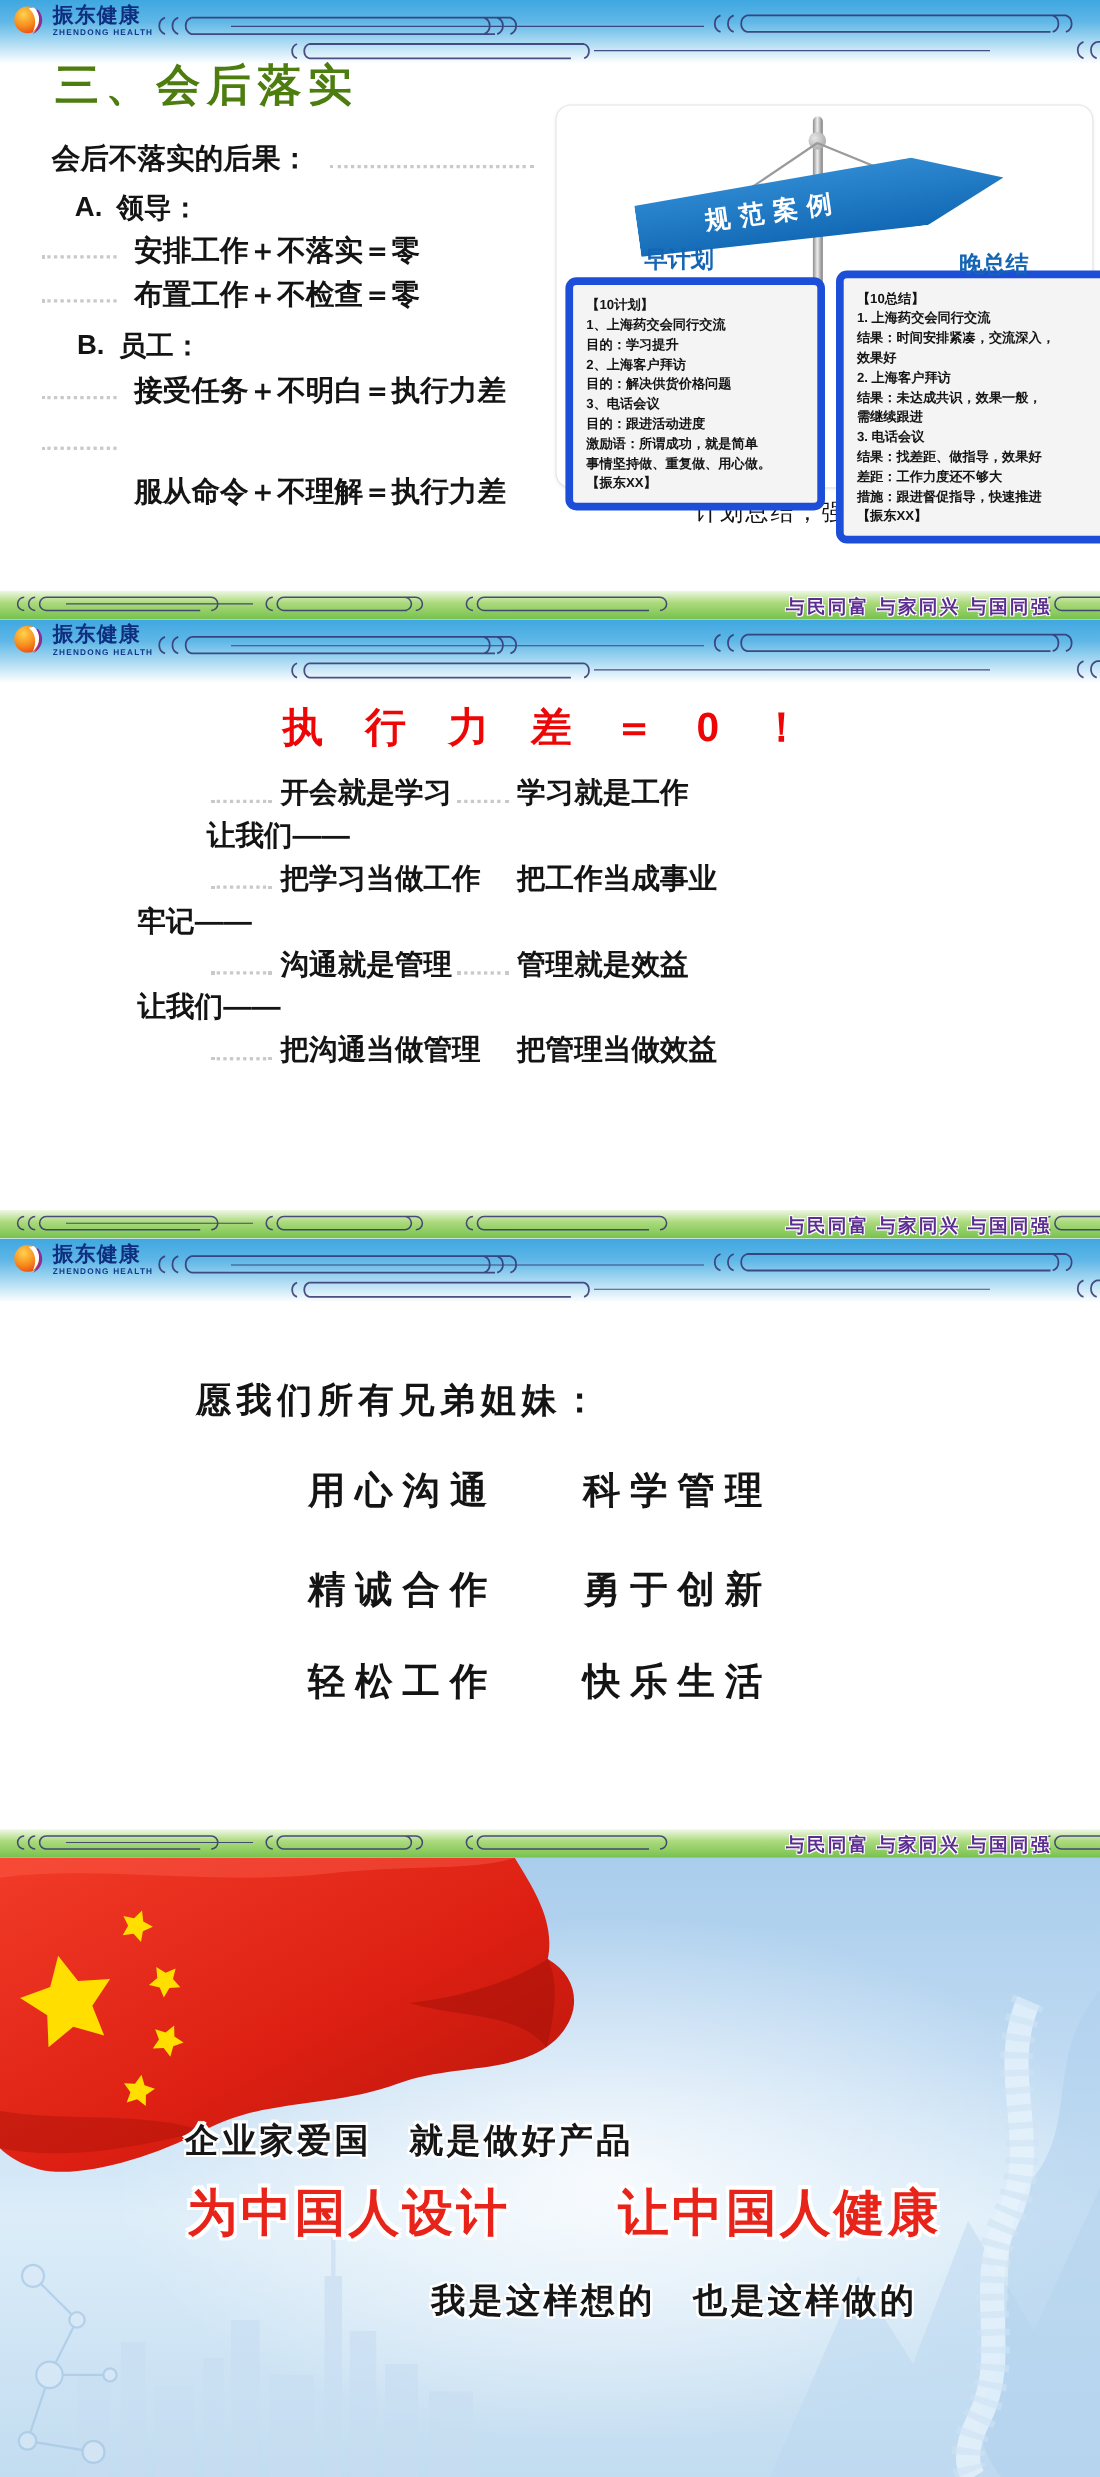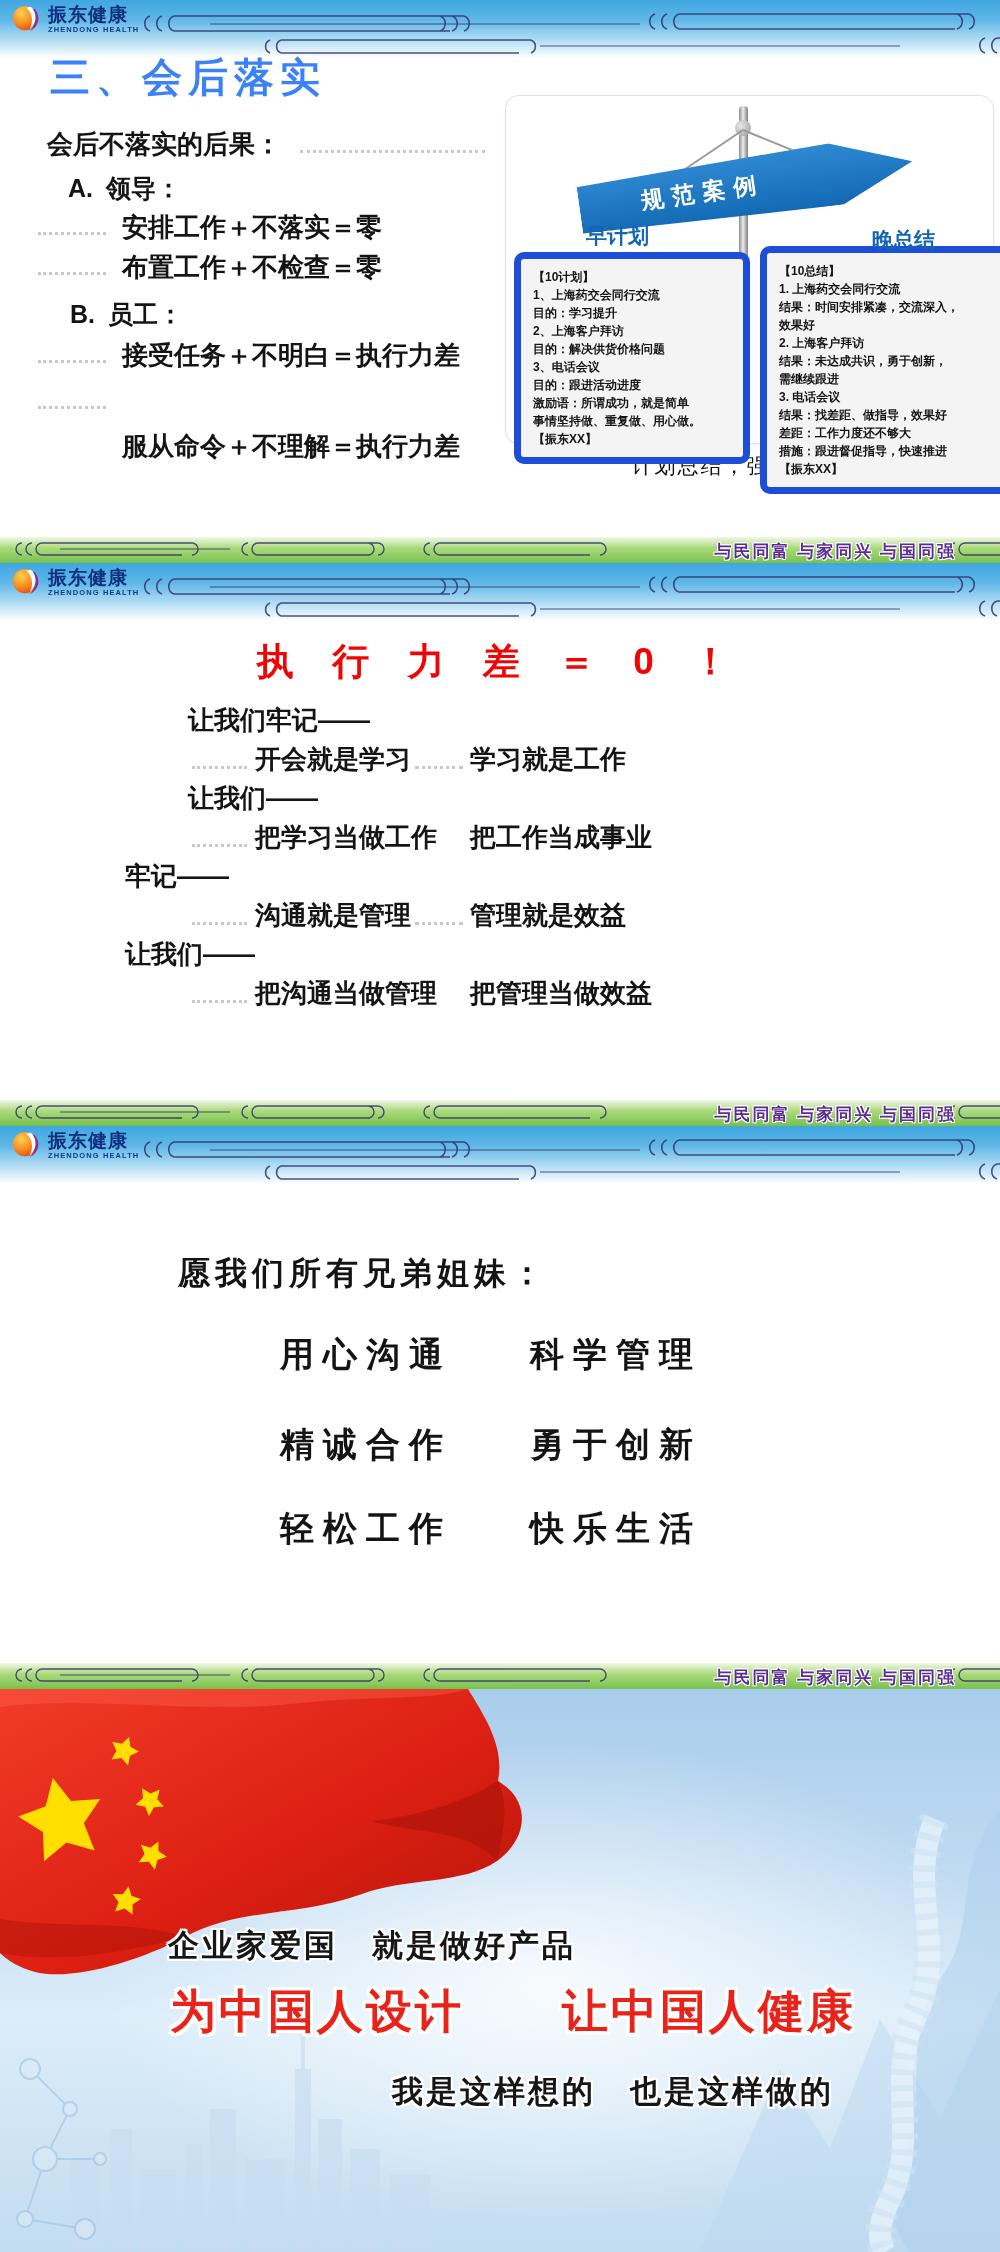--- a/index.html
+++ b/index.html
@@ -16,21 +16,21 @@
   
   .ftr{position:absolute;left:0;right:0;bottom:0;height:26px;
        background:linear-gradient(180deg,#f0f8e6 0%,#abda7c 42%,#77c14d 100%);}
   .ftr .orn{height:26px;}
   .motto{position:absolute;right:44px;top:3px;font-size:17px;font-weight:bold;color:#5c2d91;letter-spacing:2px;
          text-shadow:1px 1px 0 #fff,-1px -1px 0 #fff,1px -1px 0 #fff,-1px 1px 0 #fff;}
   
   .abs{position:absolute;white-space:nowrap;}
   .ldr{position:absolute;height:0;border-bottom:3px dotted #c9c9c9;}
   
-  .s1-title{left:50px;top:50px;font-size:40px;font-weight:900;letter-spacing:6px;color:#3b82f6;}
+  .s1-title{left:50px;top:50px;font-size:40px;font-weight:900;letter-spacing:6px;color:#4d7c0f;}
   .s1-intro{left:47px;top:127px;font-size:26px;font-weight:600;}
   .s1-lab{font-size:25px;font-weight:600;}
   .s1-line{font-size:26px;font-weight:600;}
   .panel{position:absolute;left:505px;top:95px;width:487px;height:347px;background:#fff;
          border:1px solid #e4e4e4;border-radius:14px;box-shadow:0 1px 3px rgba(0,0,0,.06);}
   .pole{position:absolute;left:233px;top:10px;width:9px;height:330px;border-radius:4px 4px 0 0;
         background:linear-gradient(90deg,#8c8c8c,#ececec 45%,#7d7d7d);z-index:1;}
   .knob{position:absolute;left:229px;top:24px;width:16px;height:16px;border-radius:50%;
         background:radial-gradient(circle at 35% 35%,#e6e6e6,#9a9a9a);z-index:2;}
   .wires{position:absolute;left:0;top:0;width:487px;height:347px;z-index:2;}
@@ -179,21 +179,21 @@
       <div>事情坚持做、重复做、用心做。</div>
       <div>【振东XX】</div>
     </div>
 
     <div class="note" style="left:254px;top:150px;width:212px;">
       <div>【10总结】</div>
       <div>1. 上海药交会同行交流</div>
       <div>结果：时间安排紧凑，交流深入，</div>
       <div>效果好</div>
       <div>2. 上海客户拜访</div>
-      <div>结果：未达成共识，勇于创新，</div>
+      <div>结果：未达成共识，效果一般，</div>
       <div>需继续跟进</div>
       <div>3. 电话会议</div>
       <div>结果：找差距、做指导，效果好</div>
       <div>差距：工作力度还不够大</div>
       <div>措施：跟进督促指导，快速推进</div>
       <div>【振东XX】</div>
     </div>
   </div>
 
   <div class="abs s1-cap">计划总结，强化落实</div>
@@ -218,23 +218,20 @@
       <div>
         <div class="logo-cn">振东健康</div>
         <div class="logo-en">ZHENDONG HEALTH</div>
       </div>
     </div>
   </div>
 
   <div class="abs s2-head">执 行 力 差 ＝ 0 ！</div>
 
   <div class="s2-rows">
-    <div class="s2-row">
-      <span class="lead">让我们牢记——</span>
-    </div>
     <div class="s2-row">
       <span class="ldr ldr1"></span>
       <span class="a">开会就是学习</span>
       <span class="ldr ldr2"></span>
       <span class="b">学习就是工作</span>
     </div>
     <div class="s2-row">
       <span class="lead">让我们——</span>
     </div>
     <div class="s2-row">

